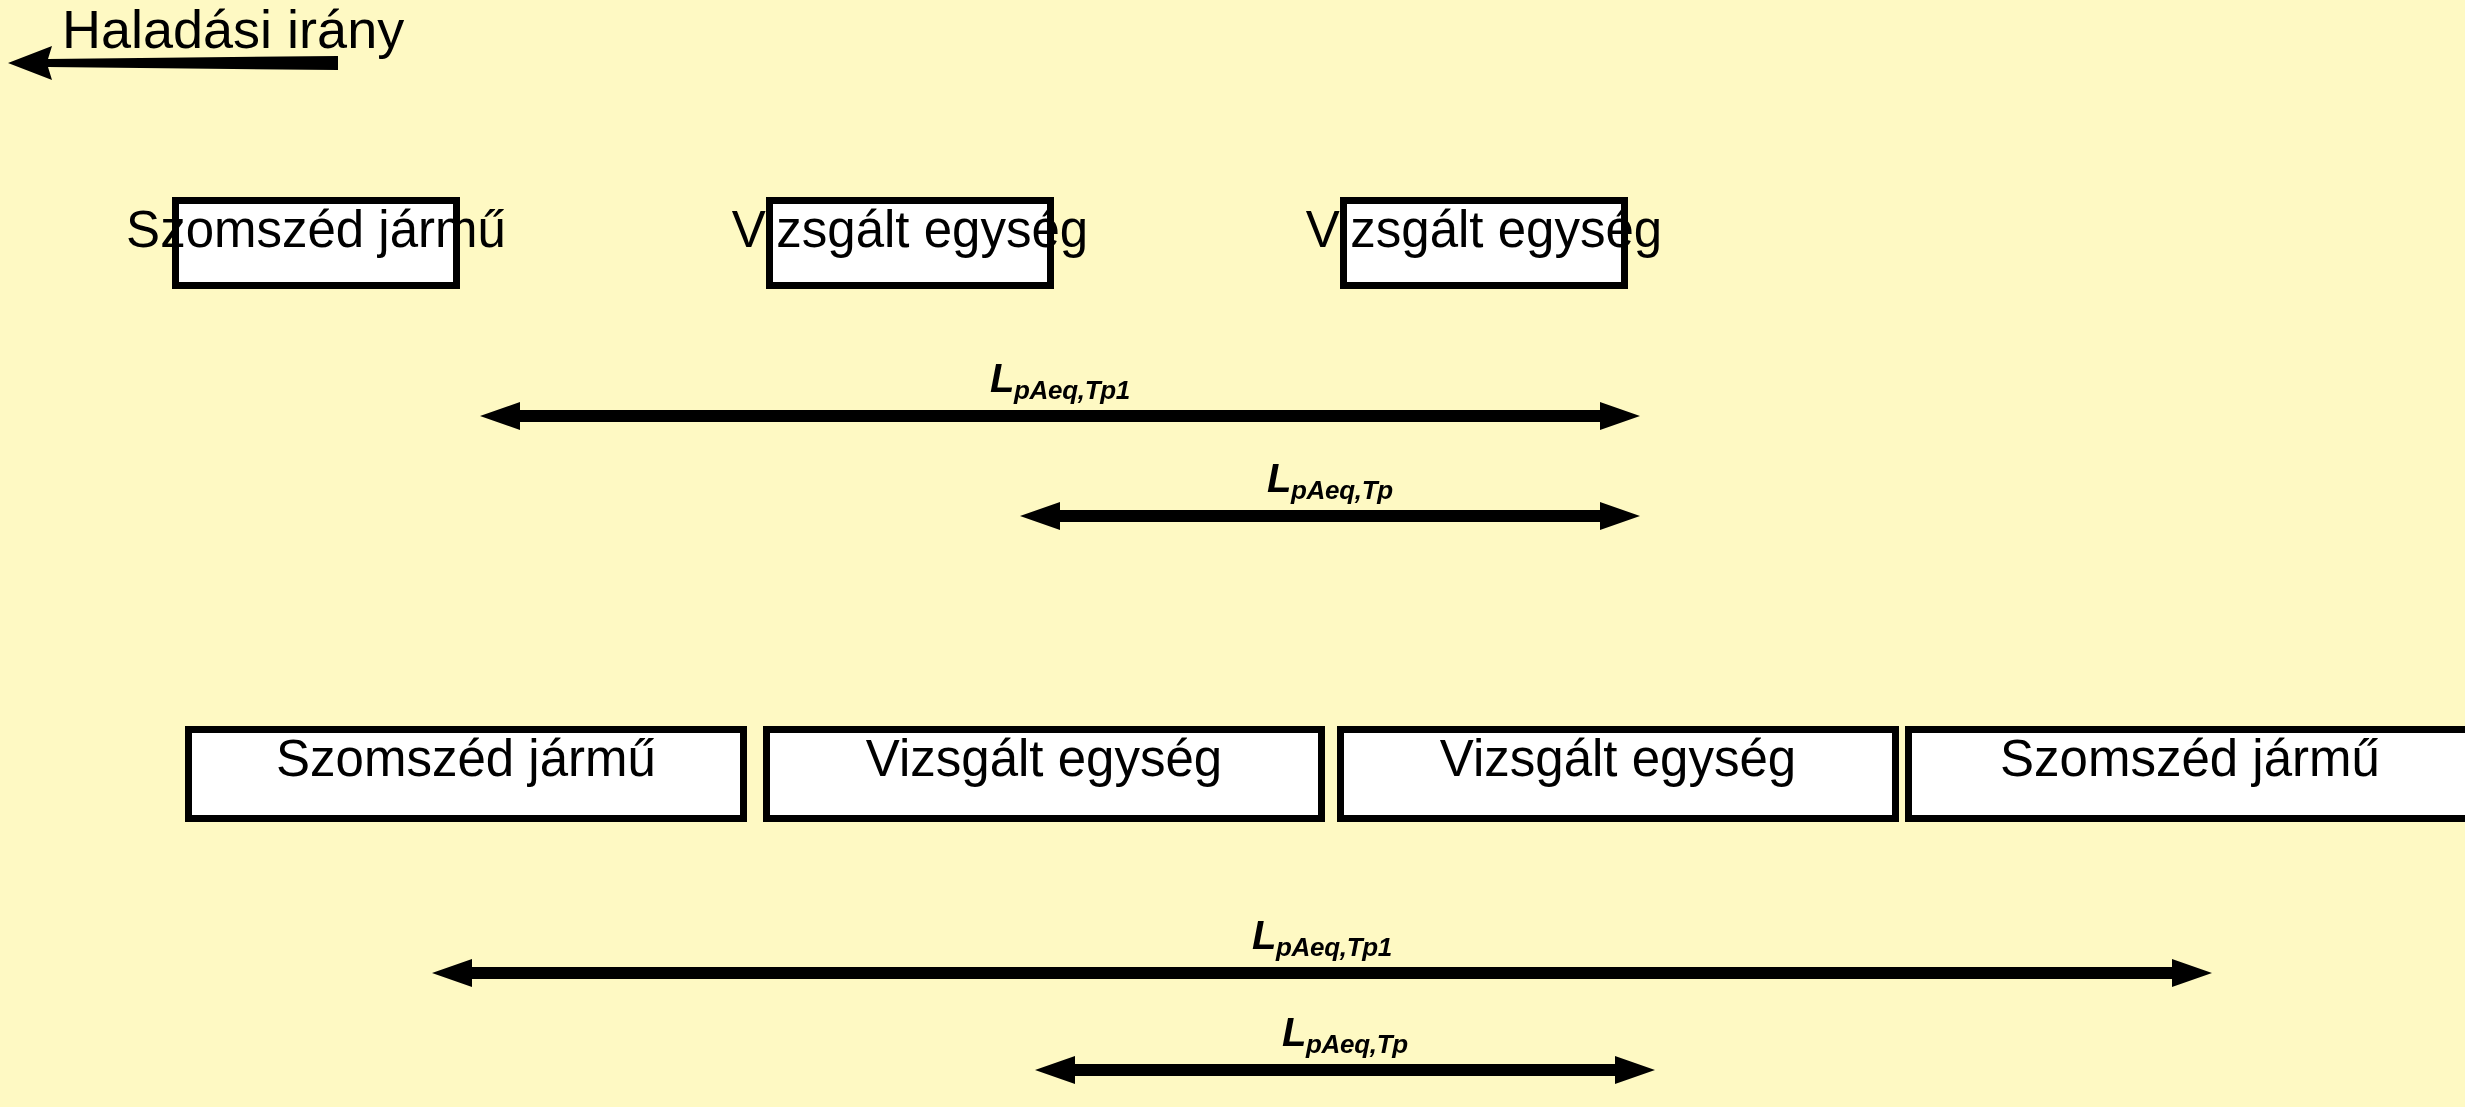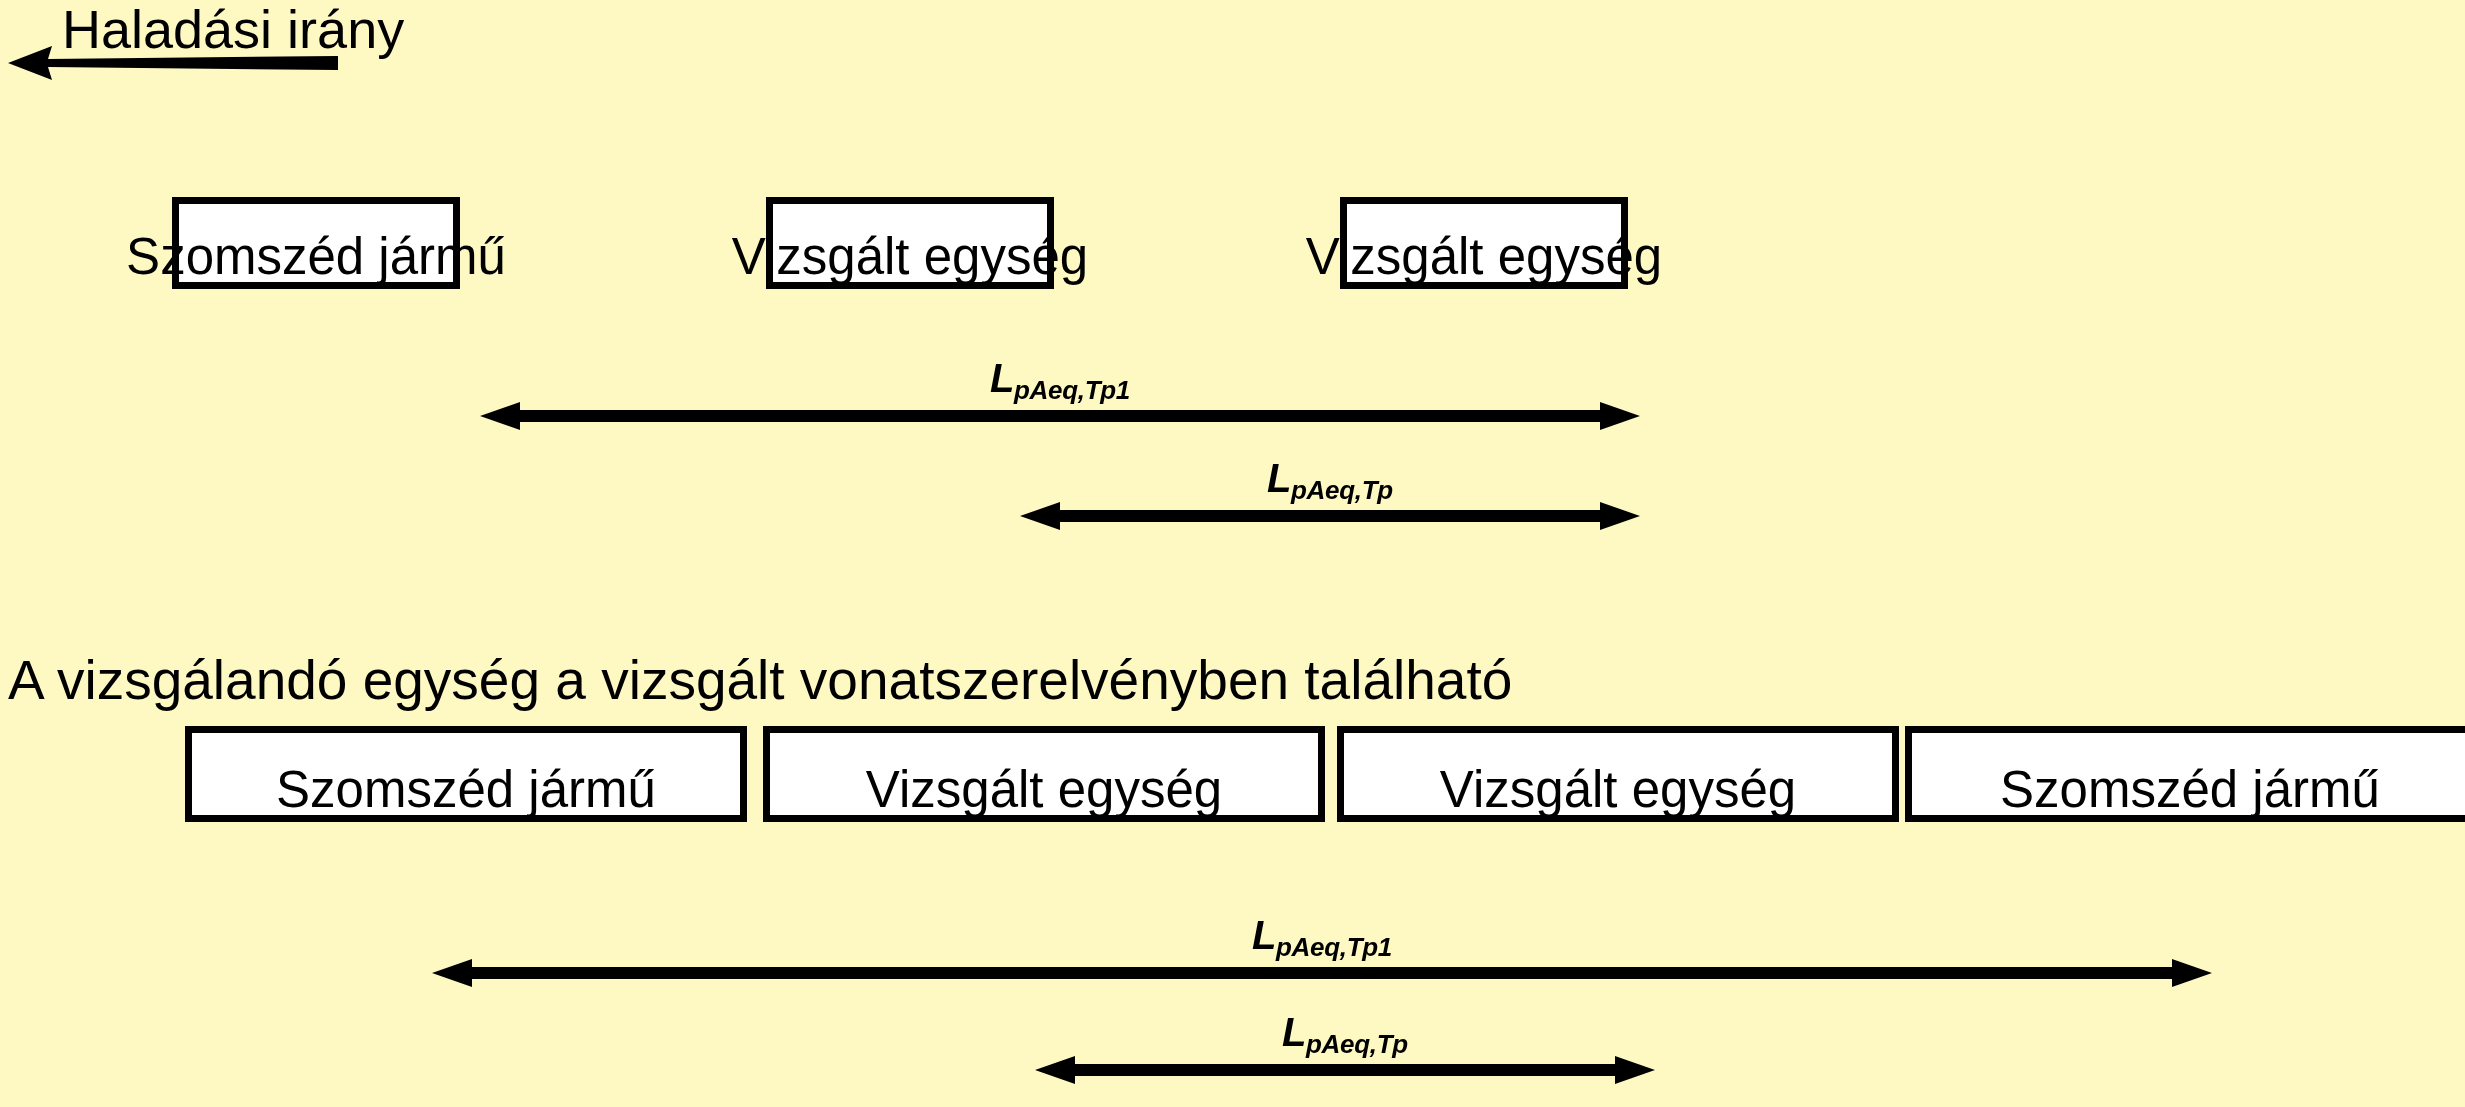--- a/index.html
+++ b/index.html
@@ -49,21 +49,21 @@
   #heading-2 { left: 8px;  top: 653px; }
 
   
   .vehicle-row { position: absolute; }
   .vehicle-box {
     position: absolute;
     box-sizing: border-box;
     border: 7px solid #000;
     background: #ffffff;
     display: flex;
-    align-items: flex-end;
+    align-items: flex-start;
     justify-content: center;
   }
   .vehicle-box .box-label {
     font-size: 51px;
     line-height: 1;
     white-space: nowrap;
     color: #000;
   }
 
   
@@ -130,21 +130,20 @@
 
   <div class="dim" style="left:1020px; top:468px; width:620px;">
     <svg viewBox="0 0 620 64" preserveAspectRatio="none" aria-hidden="true">
       <polygon points="0,48 40,34 40,42 580,42 580,34 620,48 580,62 580,54 40,54 40,62" fill="#000"></polygon>
     </svg>
     <div class="dim-label">
       <span class="base">L</span><span class="sub">pAeq,Tp</span>
     </div>
   </div>
 
-  <div class="section-heading" id="heading-2">A vizsgálandó egység a vizsgált vonatszerelvényben található</div>
 
   <div class="vehicle-row">
     <div class="vehicle-box" style="left:185px; top:726px; width:562px; height:96px;">
       <span class="box-label">Szomszéd jármű</span>
     </div>
     <div class="vehicle-box" style="left:763px; top:726px; width:562px; height:96px;">
       <span class="box-label">Vizsgált egység</span>
     </div>
     <div class="vehicle-box" style="left:1337px; top:726px; width:562px; height:96px;">
       <span class="box-label">Vizsgált egység</span>

